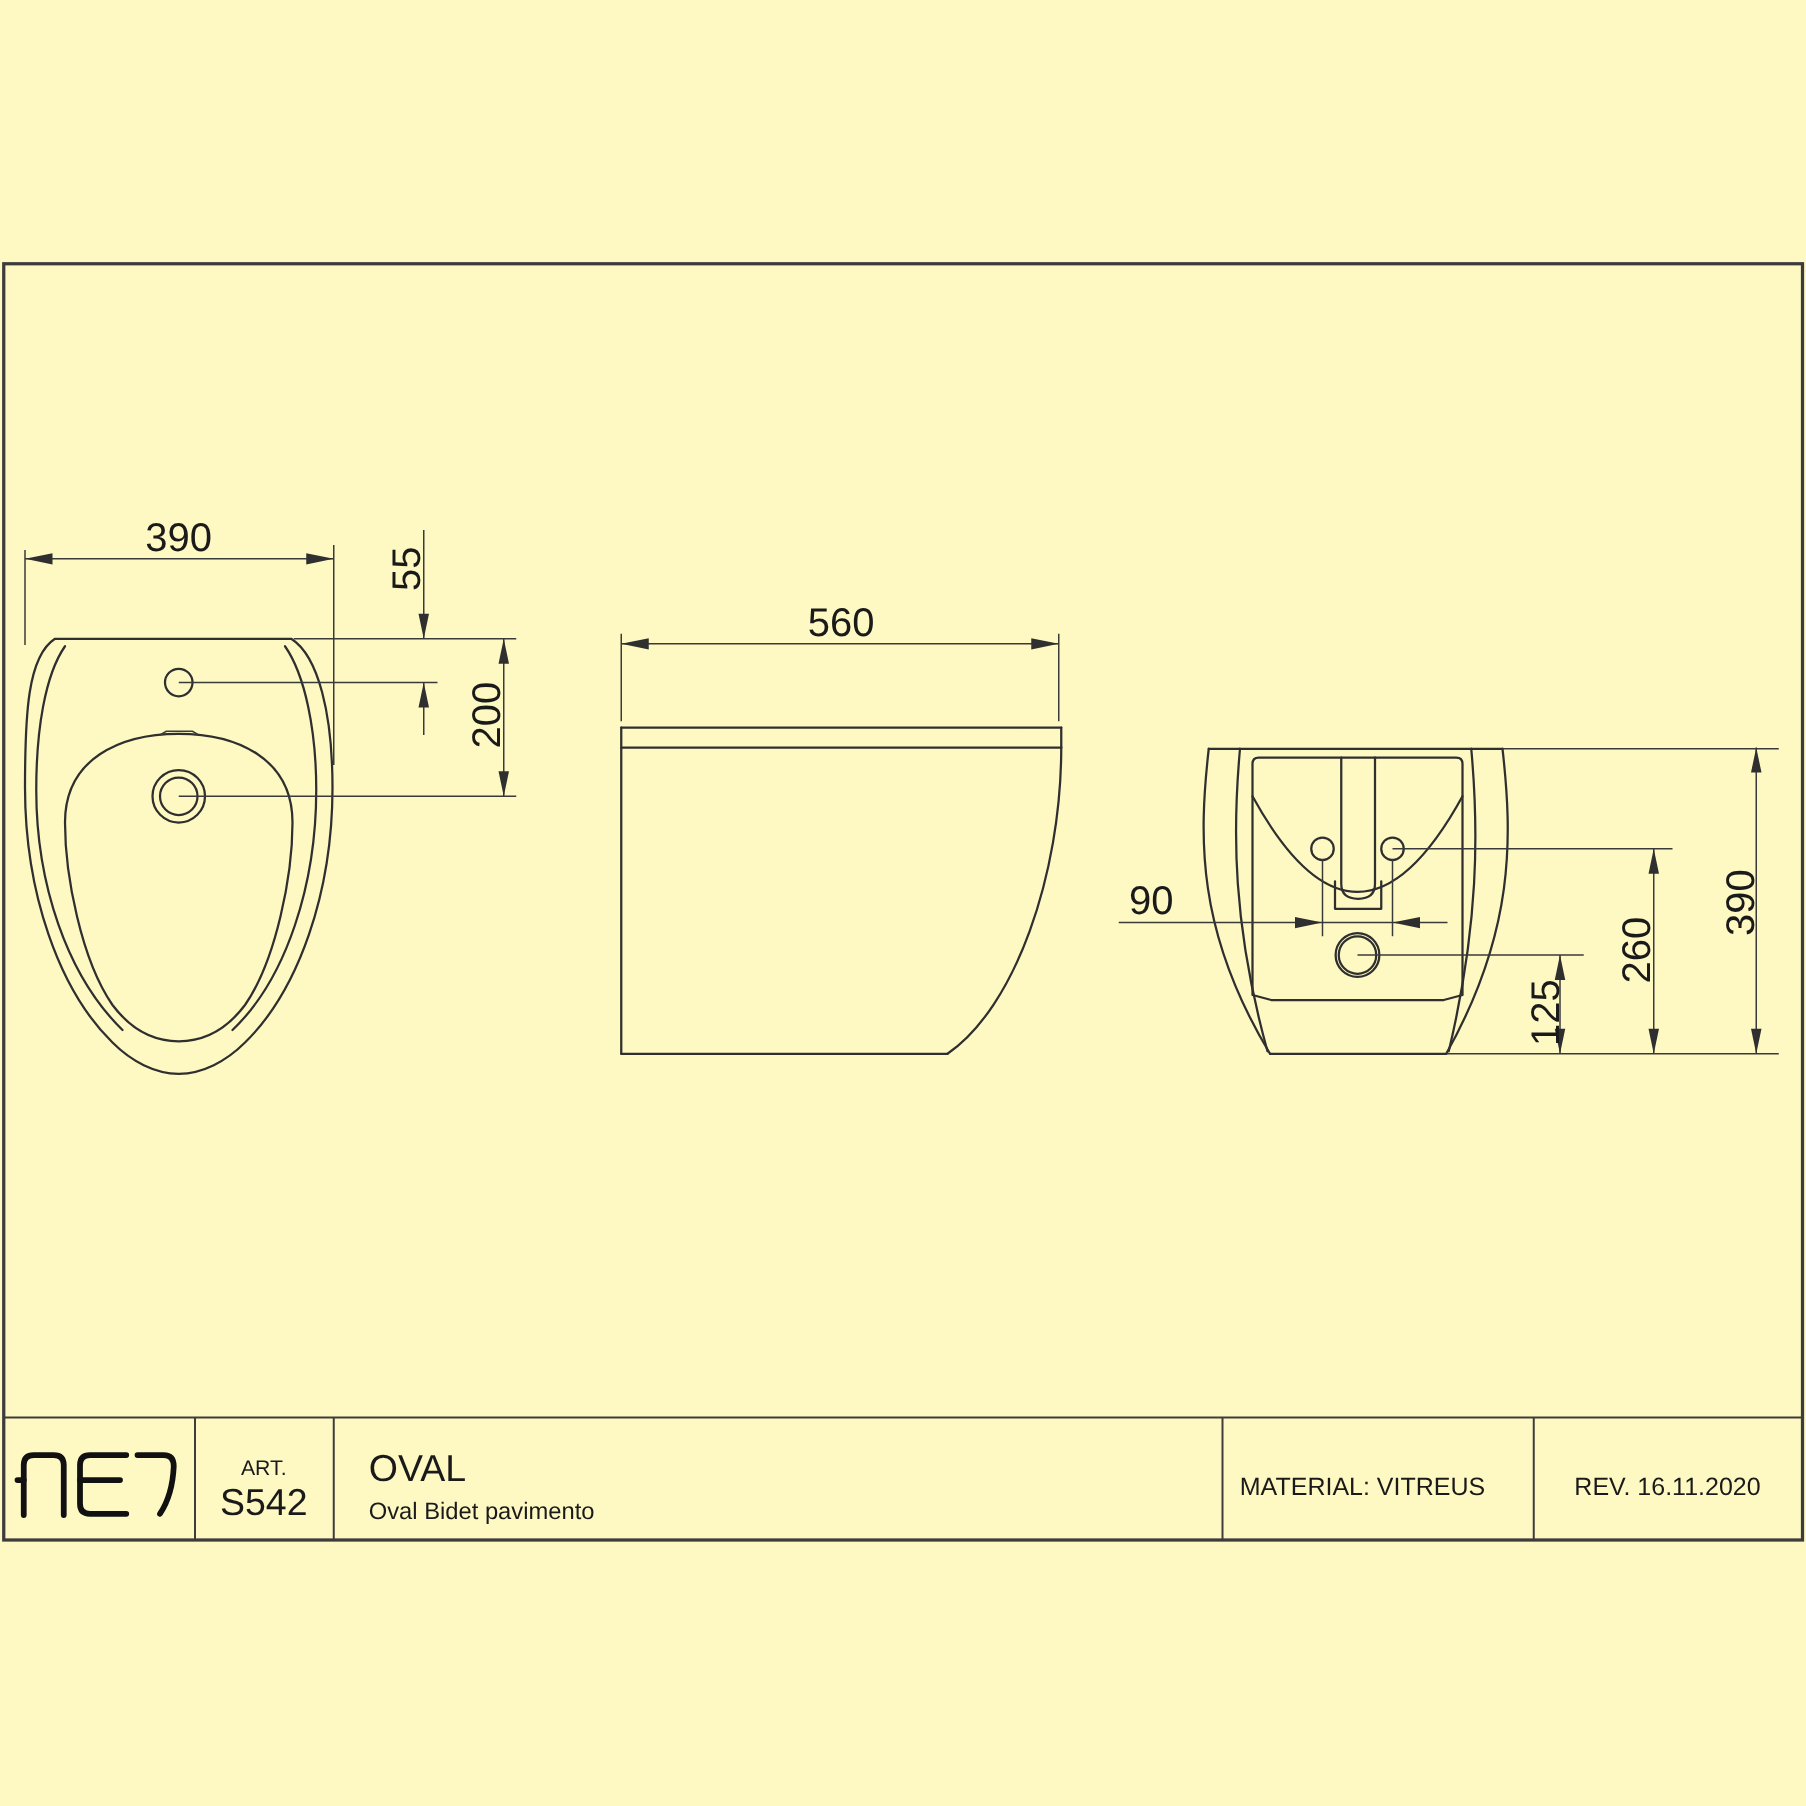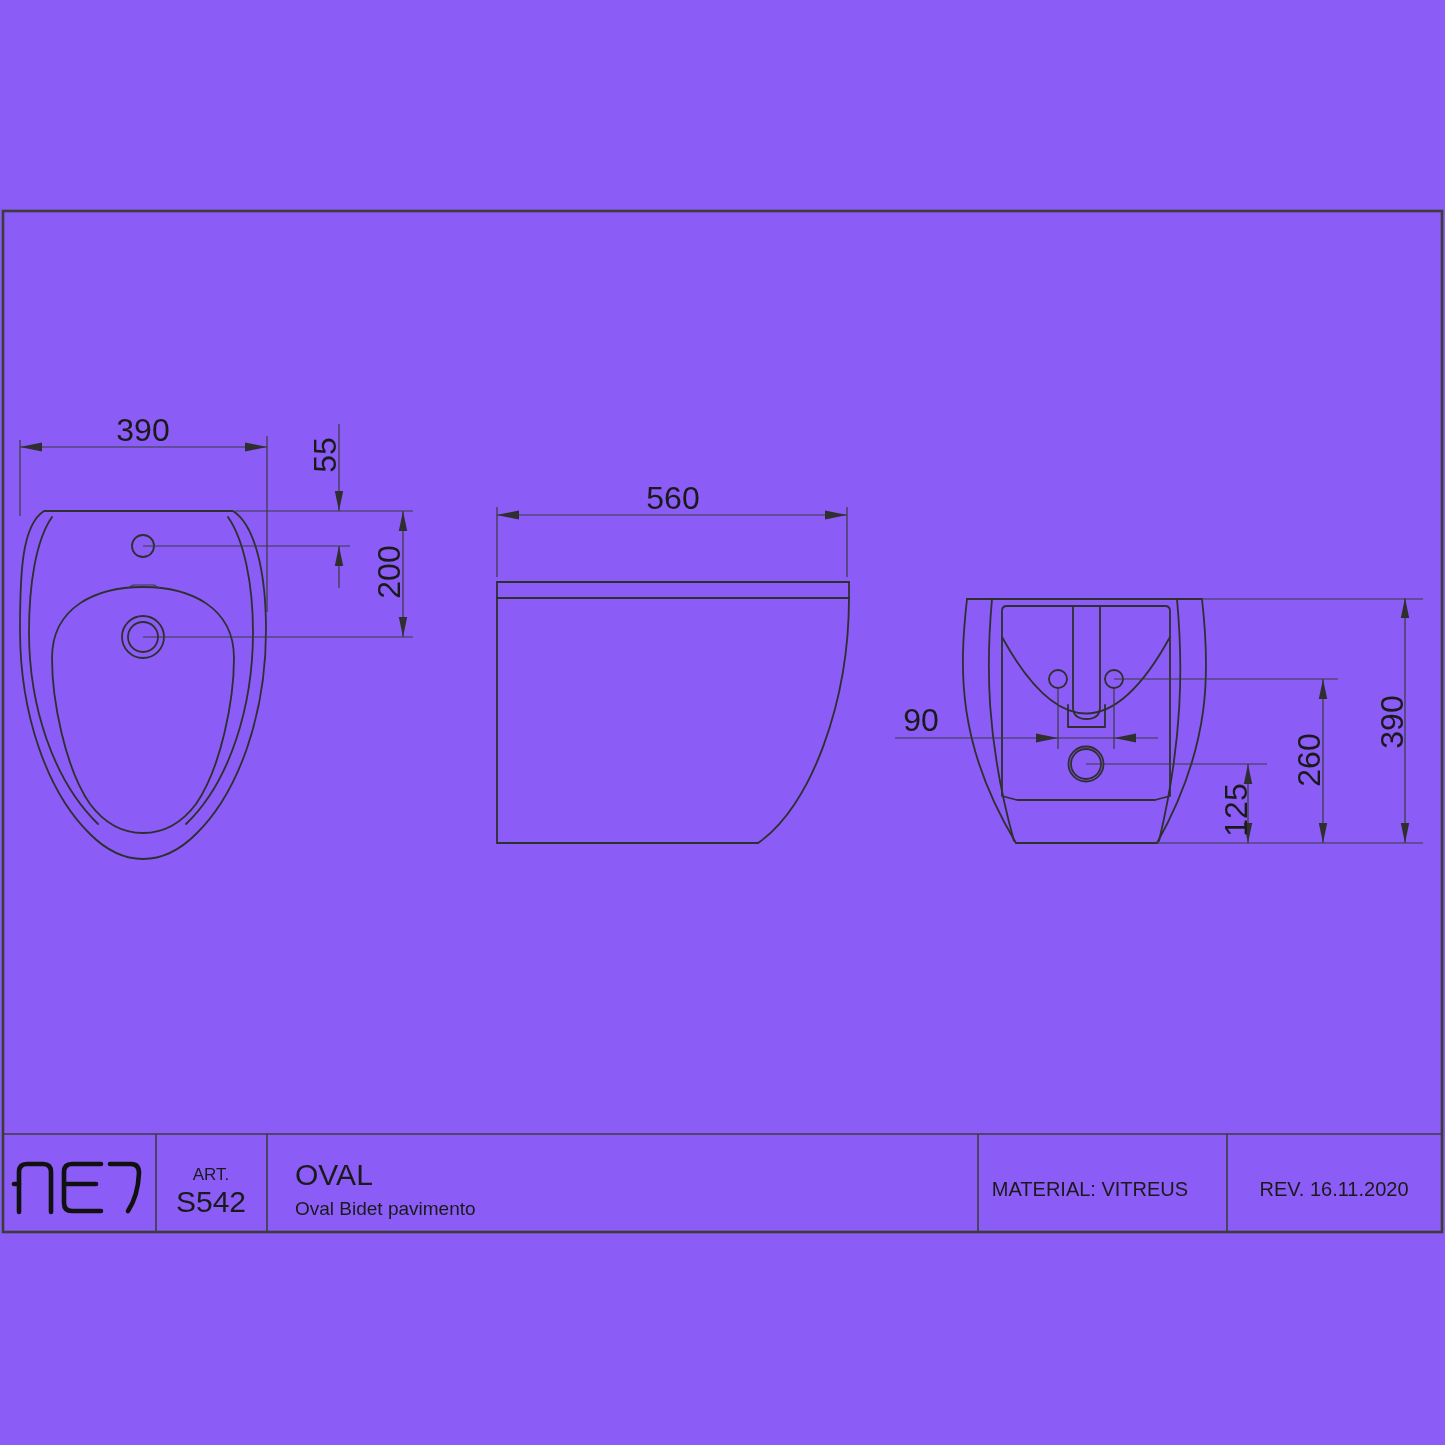--- a/index.html
+++ b/index.html
@@ -1,16 +1,16 @@
 <!DOCTYPE html>
 <html><head>
 <meta charset="utf-8">
 <style>
   html,body{margin:0;padding:0;background:#ffffff;}
-  .page{position:relative;width:1445px;height:1445px;background:#8b5cf6;
+  .page{position:relative;width:1445px;height:1445px;background:#fef9c3;
         font-family:"Liberation Sans", sans-serif;}
   svg{position:absolute;left:0;top:0;}
   .obj{fill:none;stroke:#2f2f2f;stroke-width:1.8;stroke-linecap:round;stroke-linejoin:round;}
   .thin{fill:none;stroke:#3a3a3a;stroke-width:1.2;stroke-linecap:butt;}
   .arw{fill:#2f2f2f;stroke:none;}
   .dimtxt{fill:#1a1a1a;font-size:32px;font-family:"Liberation Sans",sans-serif;}
   .tbtxt{fill:#1a1a1a;font-family:"Liberation Sans",sans-serif;}
   .border{fill:none;stroke:#3c3c3c;stroke-width:2.6;}
   .tbline{fill:none;stroke:#3c3c3c;stroke-width:1.6;}
   .logo{fill:none;stroke:#111111;stroke-width:4.6;stroke-linecap:round;stroke-linejoin:round;}

